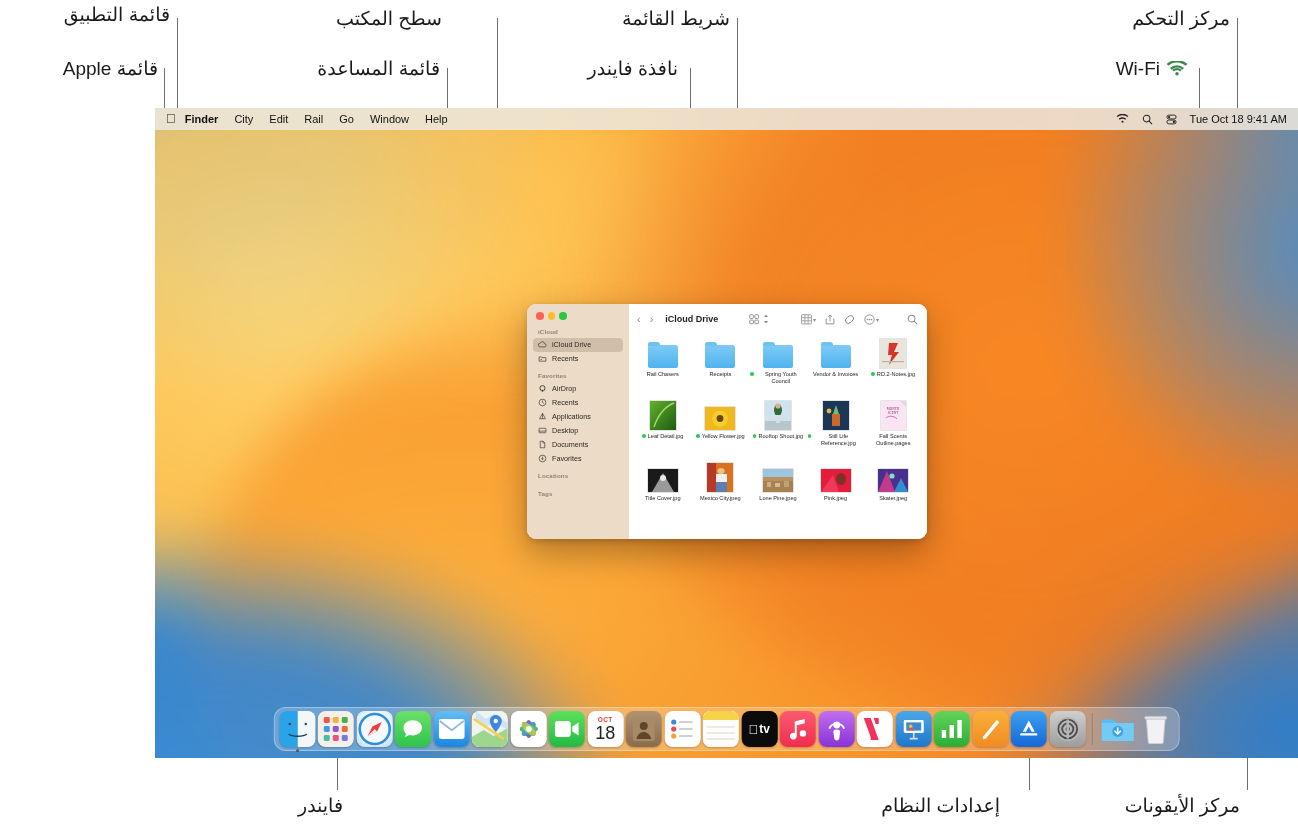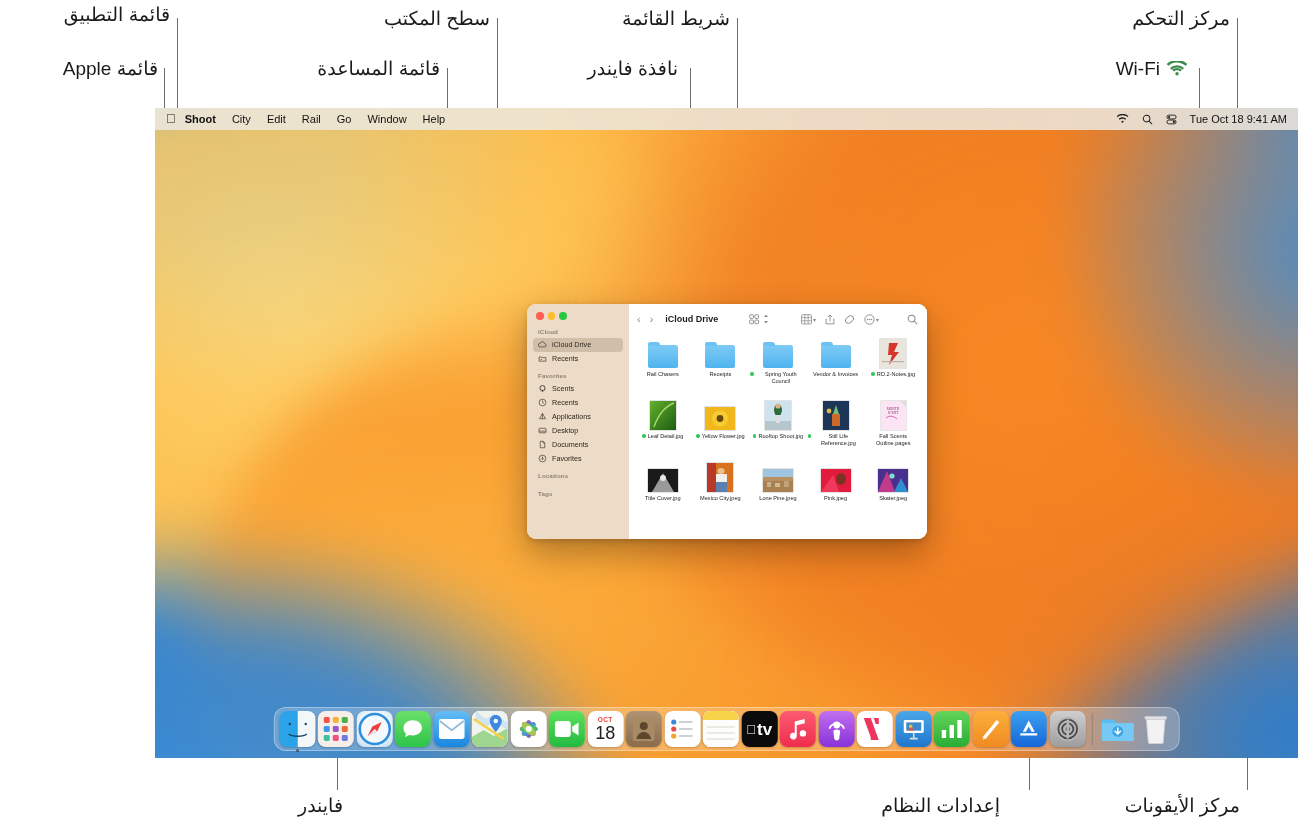--- a/index.html
+++ b/index.html
@@ -197,21 +197,21 @@
   }
   .dock-item { position:relative; display:flex; align-items:center; justify-content:center; }
 </style>
 </head>
 <body>
 
 <div id="page">
 
   <div class="callout-label" style="right:1128px; top:4px;">قائمة التطبيق</div>
   <div class="callout-label" style="right:1140px; top:58px;">قائمة Apple</div>
-  <div class="callout-label" style="right:808px; top:8px;">سطح المكتب</div>
+  <div class="callout-label" style="right:856px; top:8px;">سطح المكتب</div>
   <div class="callout-label" style="right:858px; top:58px;">قائمة المساعدة</div>
   <div class="callout-label" style="right:568px; top:8px;">شريط القائمة</div>
   <div class="callout-label" style="right:620px; top:58px;">نافذة فايندر</div>
   <div class="callout-label" style="right:68px; top:8px;">مركز التحكم</div>
   <div class="callout-label" style="right:110px; top:58px; display:flex; align-items:center; gap:6px; direction:ltr;">
     <span>Wi-Fi</span>
     <svg width="22" height="17" viewBox="0 0 22 17">
       <path d="M11 14.6a1.75 1.75 0 100-3.5 1.75 1.75 0 000 3.5z" fill="#3d8a4a"></path>
       <path d="M11 6.6c2.1 0 4 .8 5.4 2.1l1.6-1.7A10.3 10.3 0 0011 4.2 10.3 10.3 0 004 7l1.6 1.7A7.9 7.9 0 0111 6.6z" fill="#3d8a4a"></path>
       <path d="M11 1.4c3.3 0 6.4 1.3 8.7 3.4L21.3 3A14.3 14.3 0 0011 -1 14.3 14.3 0 00.7 3l1.6 1.8A12.3 12.3 0 0111 1.4z" fill="#3d8a4a"></path>
@@ -243,21 +243,21 @@
       <div class="wp-band wp-b1"></div>
       <div class="wp-band wp-b2"></div>
       <div class="wp-band wp-b3"></div>
       <div class="wp-band wp-b4"></div>
       <div class="wp-band wp-b5"></div>
       <div class="wp-band wp-b6"></div>
     </div>
 
     <div id="menubar">
       <span class="apple"></span>
-      <span class="menu-item bold">Shoot</span>
+      <span class="menu-item bold">Finder</span>
       <span class="menu-item">City</span>
       <span class="menu-item">Edit</span>
       <span class="menu-item">Rail</span>
       <span class="menu-item">Go</span>
       <span class="menu-item">Window</span>
       <span class="menu-item">Help</span>
 
       <span id="menubar-right">
         <span class="mb-icon">
           <svg width="13" height="10" viewBox="0 0 14 11">
@@ -307,21 +307,21 @@
             </svg>
           <span>Recents</span>
         </div>
 
         <div class="sb-section">Favorites</div>
         <div class="sb-item">
           <svg class="sb-ico" viewBox="0 0 16 16">
               <path d="M8 2.3c-2.9 0-5.2 2.3-5.2 5.1 0 2.1 1.3 4 3.1 4.8l.6-1.4c-1.3-.6-2.2-1.9-2.2-3.4 0-2.1 1.7-3.7 3.7-3.7s3.7 1.6 3.7 3.7c0 1.5-.9 2.8-2.2 3.4l.6 1.4c1.8-.8 3.1-2.7 3.1-4.8 0-2.8-2.3-5.1-5.2-5.1z" fill="#3b342c"></path>
               <circle cx="8" cy="11.9" r="1.7" fill="#3b342c"></circle>
             </svg>
-          <span>Scents</span>
+          <span>AirDrop</span>
         </div>
         <div class="sb-item">
           <svg class="sb-ico" viewBox="0 0 16 16">
               <circle cx="8" cy="8" r="6" fill="none" stroke="#3b342c" stroke-width="1.2"></circle>
               <path d="M8 4.4V8l2.6 1.7" fill="none" stroke="#3b342c" stroke-width="1.2"></path>
             </svg>
           <span>Recents</span>
         </div>
         <div class="sb-item">
           <svg class="sb-ico" viewBox="0 0 16 16">
@@ -768,21 +768,21 @@
               <line x1="4" y1="16" x2="32" y2="16" stroke="#e6e3d9" stroke-width="1.4"></line>
               <line x1="4" y1="22" x2="32" y2="22" stroke="#e6e3d9" stroke-width="1.4"></line>
               <line x1="4" y1="28" x2="32" y2="28" stroke="#e6e3d9" stroke-width="1.4"></line>
             </svg>
         </span>
       </span>
 
       <span class="dock-item">
         <span class="dock-icon" style="background:#0b0b0b; gap:1px;">
           <span style="color:#fff; font-size:13px; line-height:1;"></span>
-          <span style="color:#fff; font-size:17px; font-weight:bold; line-height:1;">tv</span>
+          <span style="color:#fff; font-size:12px; font-weight:bold; line-height:1;">tv</span>
         </span>
       </span>
 
       <span class="dock-item">
         <span class="dock-icon" style="background:linear-gradient(#fb5b72,#f02d4e);">
           <svg width="20" height="22" viewBox="0 0 20 22">
               <path d="M17 1L7 3.4V15a3.4 3.4 0 10 2 3.1V7.2l8-1.9z" fill="#fff"></path>
               <circle cx="15.2" cy="15.4" r="3.2" fill="#fff"></circle>
             </svg>
         </span>

